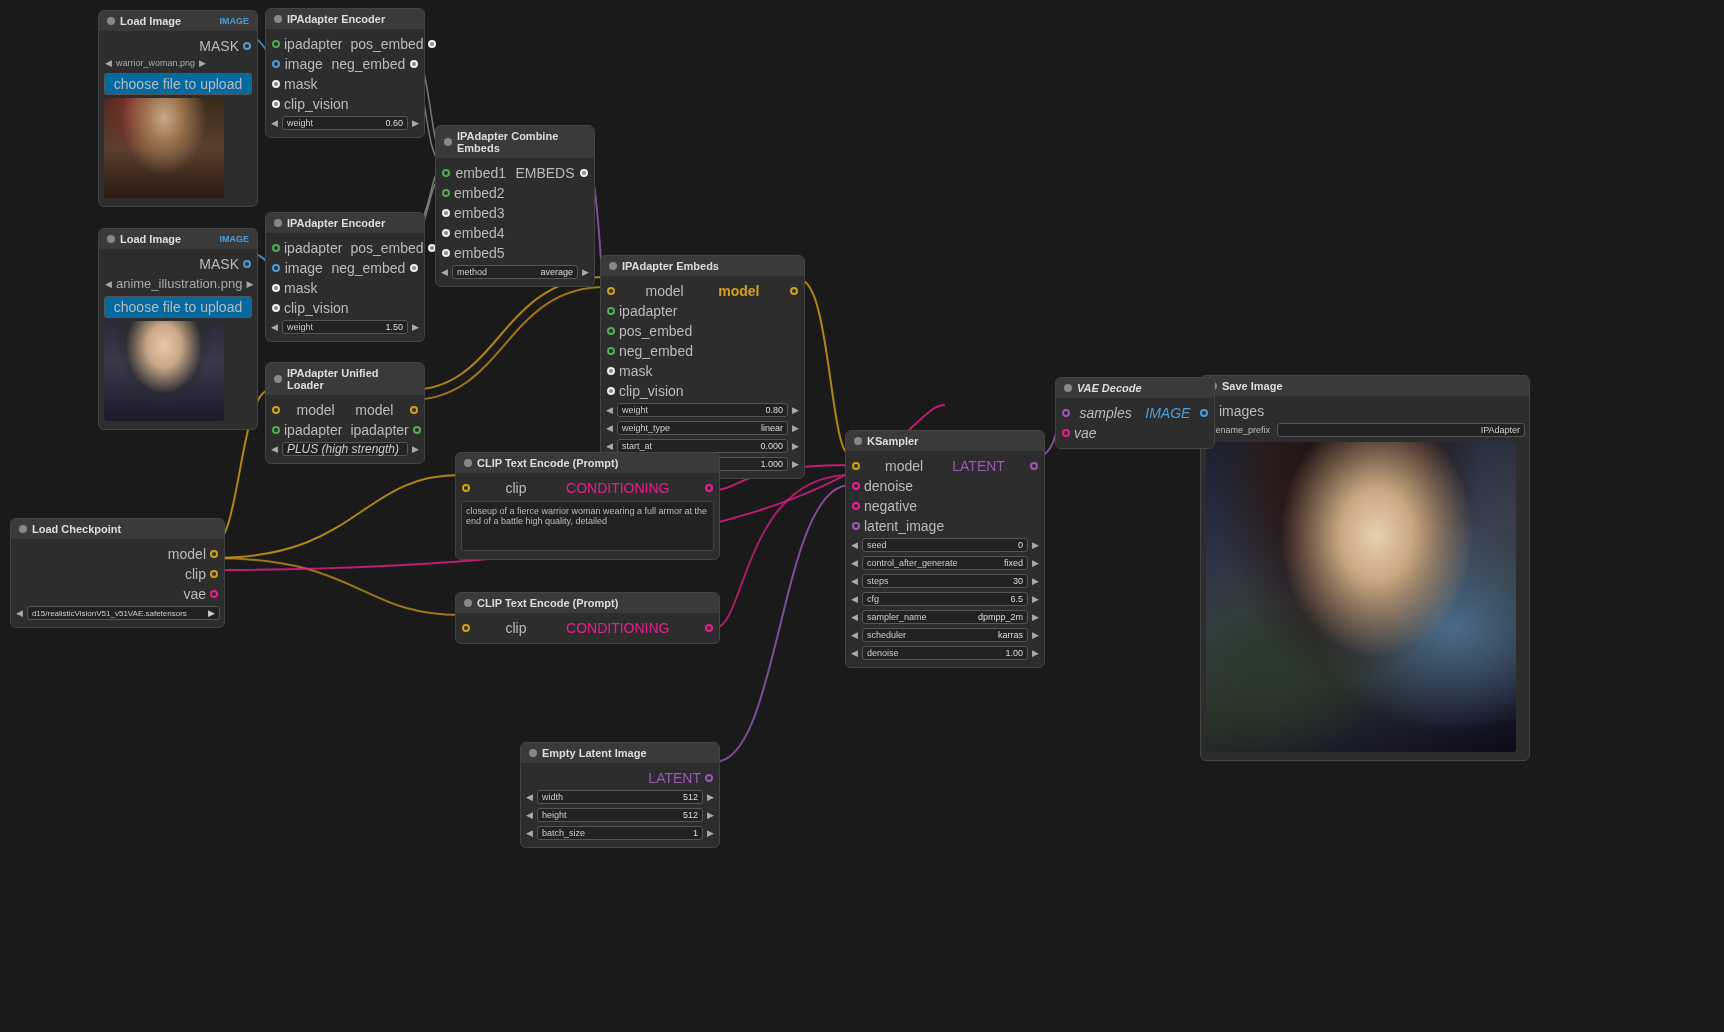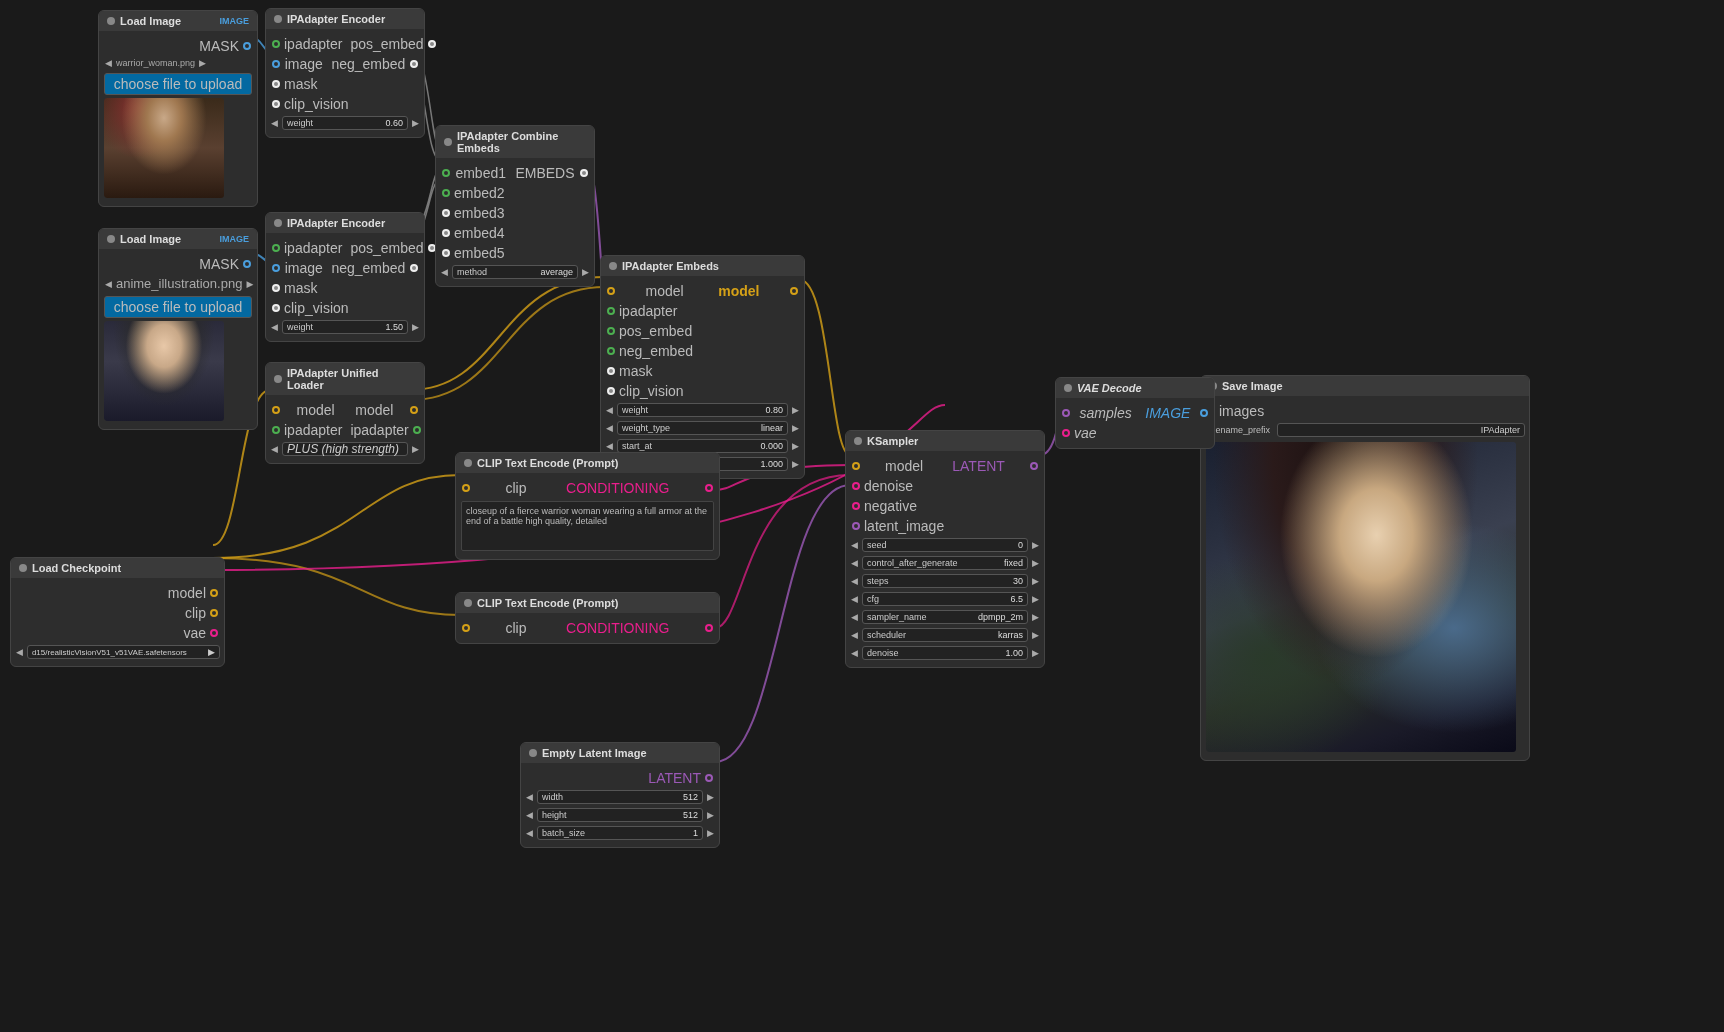--- a/index.html
+++ b/index.html
@@ -335,21 +335,21 @@
       </div>
       <div class="upload-btn">choose file to upload</div>
       <div class="node-image">
         <div class="img-anime">
           <div class="anime-portrait"></div>
         </div>
       </div>
     </div>
   </div>
 
-  <div class="node" style="left:10px; top:518px; width:215px;margin-top:39px;">
+  <div class="node" style="left:10px; top:518px; width:215px;">
     <div class="node-header">
       <span class="dot"></span>
       <span>Load Checkpoint</span>
     </div>
     <div class="node-body">
       <div class="port-row output">
         <span class="port-label">model</span>
         <span class="port-dot yellow"></span>
       </div>
       <div class="port-row output">

